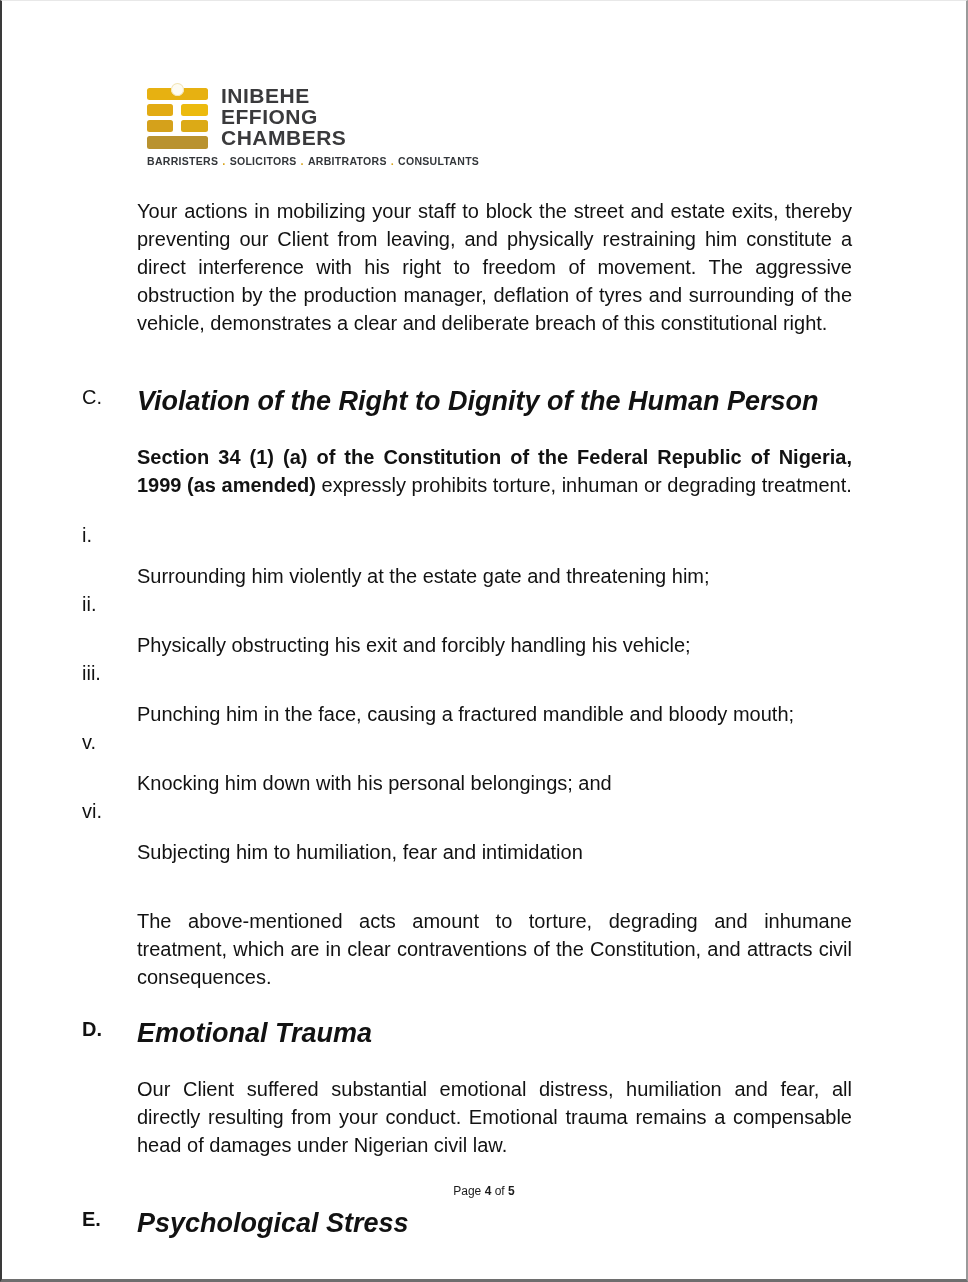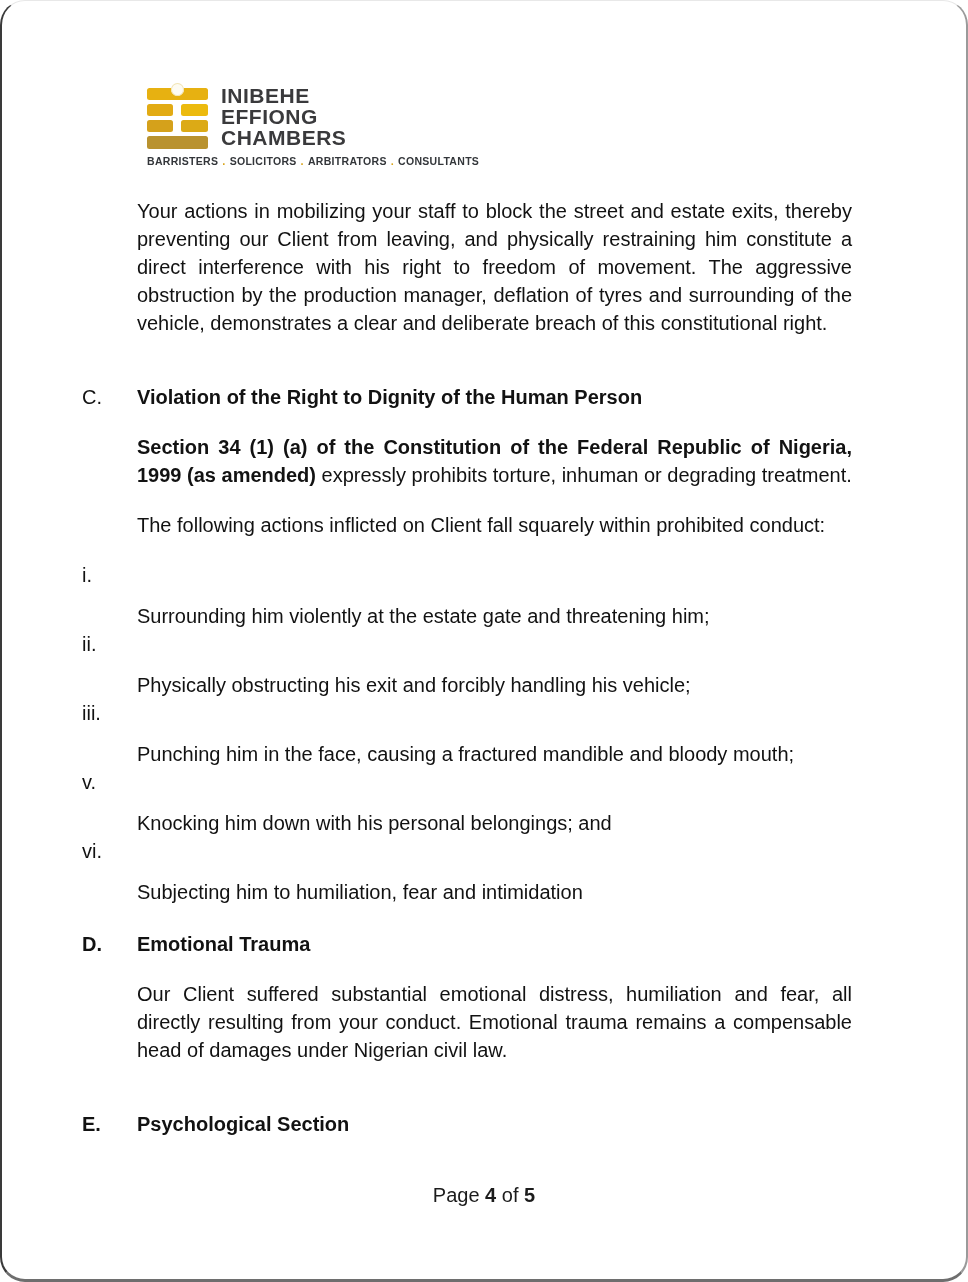--- a/index.html
+++ b/index.html
@@ -14,21 +14,20 @@
   .page {
     box-sizing: border-box;
     width: 968px; height: 1282px;
     background: #ffffff;
     border-left: 2px solid #3a3a3a;
     border-right: 2px solid #9a9a9a;
     border-bottom: 3px solid #6e6e6e;
     border-top: 1px solid #e8e8e8;
     padding-top: 84px;
     position: relative;
-    border-radius: 25px;
   }
 
   
   .letterhead { margin-left: 145px; margin-bottom: 30px; }
   .lh-top { display: flex; align-items: flex-start; }
   .logo-icon { position: relative; width: 61px; height: 63px; flex-shrink: 0; }
   .bar { position: absolute; border-radius: 2.5px; }
   .bar-r1 { left: 0; top: 3px;  width: 61px; height: 12px; background: #e7b111; }
   .bar-r2l { left: 0;  top: 19px; width: 26px; height: 12px; background: #e2ab14; }
   .bar-r2r { left: 34px; top: 19px; width: 27px; height: 12px; background: #ecba0e; }
@@ -49,32 +48,32 @@
 
   
   .content { margin-left: 80px; width: 770px; font-size: 20px; line-height: 1.4; }
   .row { display: flex; }
   .lbl { width: 55px; flex-shrink: 0; }
   .bodycol { width: 715px; }
   .para { text-align: justify; margin: 0 0 22px 0; }
   .heading-row { margin: 24px 0 22px 0; }
   .heading-row .lbl { font-size: 20px; }
   .lbl-bold { font-weight: bold; }
-  .sec-title { font-weight: bold; font-size: 20px; }
+  .sec-title { font-weight: bold; font-size: 27px; font-style: italic; }
   .b { font-weight: bold; }
   .list { margin: 0 0 0 0; }
   .list .row { margin: 0; }
   .list .lbl { width: 55px; }
   .list .bodycol { text-align: justify; margin-top: 41px; }
   .conclusion { text-align: justify; }
 
   
   .footer {
     position: absolute; left: 0; top: 1183px; width: 964px;
-    text-align: center; font-size: 20px; color: #1c1c1c;
+    text-align: center; font-size: 12px; color: #1c1c1c;
   }
   .footer .b { font-weight: bold; }
 </style>
 </head>
 <body>
 
 <div class="page">
 
   <div class="letterhead">
     <div class="lh-top">
@@ -112,26 +111,20 @@
       <div class="bodycol sec-title">Violation of the Right to Dignity of the Human Person</div>
     </div>
 
     <div class="row">
       <div class="lbl"></div>
       <div class="bodycol">
         <p class="para"><span class="b">Section 34 (1) (a) of the Constitution of the Federal Republic of Nigeria, 1999 (as amended)</span><span> expressly prohibits torture, inhuman or degrading treatment.</span></p>
       </div>
     </div>
 
-    <div class="row">
-      <div class="lbl"></div>
-      <div class="bodycol">
-        <p class="para">The following actions inflicted on Client fall squarely within prohibited conduct:</p>
-      </div>
-    </div>
 
     <div class="list">
       <div class="row">
         <div class="lbl">i.</div>
         <div class="bodycol">Surrounding him violently at the estate gate and threatening him;</div>
       </div>
       <div class="row">
         <div class="lbl">ii.</div>
         <div class="bodycol">Physically obstructing his exit and forcibly handling his vehicle;</div>
       </div>
@@ -140,37 +133,41 @@
         <div class="bodycol">Punching him in the face, causing a fractured mandible and bloody mouth;</div>
       </div>
       <div class="row">
         <div class="lbl">v.</div>
         <div class="bodycol">Knocking him down with his personal belongings; and</div>
       </div>
       <div class="row">
         <div class="lbl">vi.</div>
         <div class="bodycol">Subjecting him to humiliation, fear and intimidation</div>
       </div>
+      <div class="row">
+        <div class="lbl"></div>
+        <div class="bodycol conclusion">The above-mentioned acts amount to torture, degrading and inhumane treatment, which are in clear contraventions of the Constitution, and attracts civil consequences.</div>
+      </div>
     </div>
 
     <div class="row heading-row">
       <div class="lbl lbl-bold">D.</div>
       <div class="bodycol sec-title">Emotional Trauma</div>
     </div>
 
     <div class="row">
       <div class="lbl"></div>
       <div class="bodycol">
         <p class="para">Our Client suffered substantial emotional distress, humiliation and fear, all directly resulting from your conduct. Emotional trauma remains a compensable head of damages under Nigerian civil law.</p>
       </div>
     </div>
 
     <div class="row heading-row">
       <div class="lbl lbl-bold">E.</div>
-      <div class="bodycol sec-title">Psychological Section</div>
+      <div class="bodycol sec-title">Psychological Stress</div>
     </div>
 
 
   </div>
 
   <div class="footer">
     <span>Page</span>
     <span class="b">4</span>
     <span>of</span>
     <span class="b">5</span>

